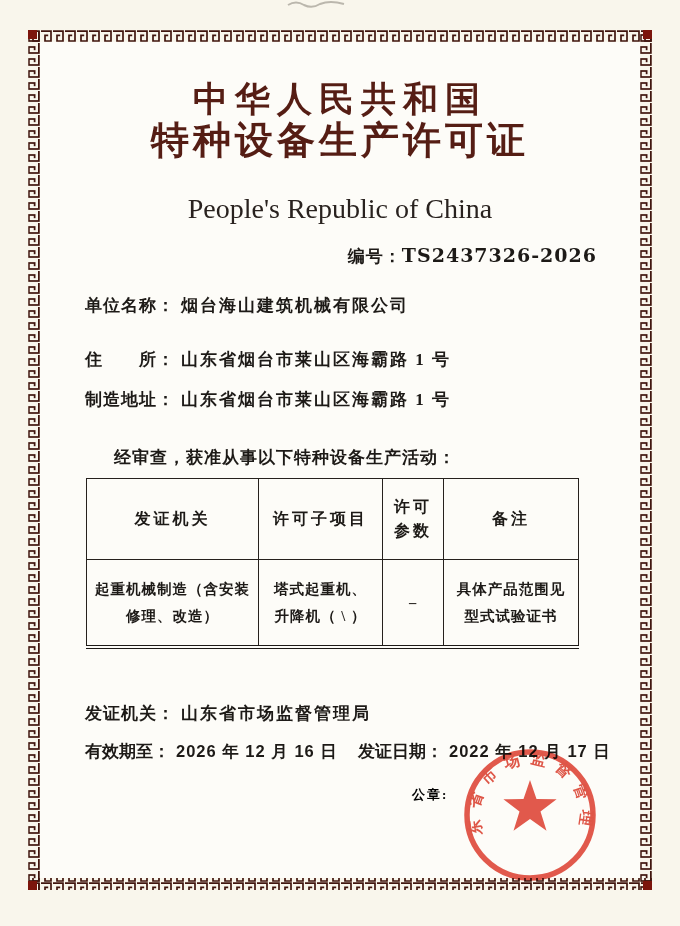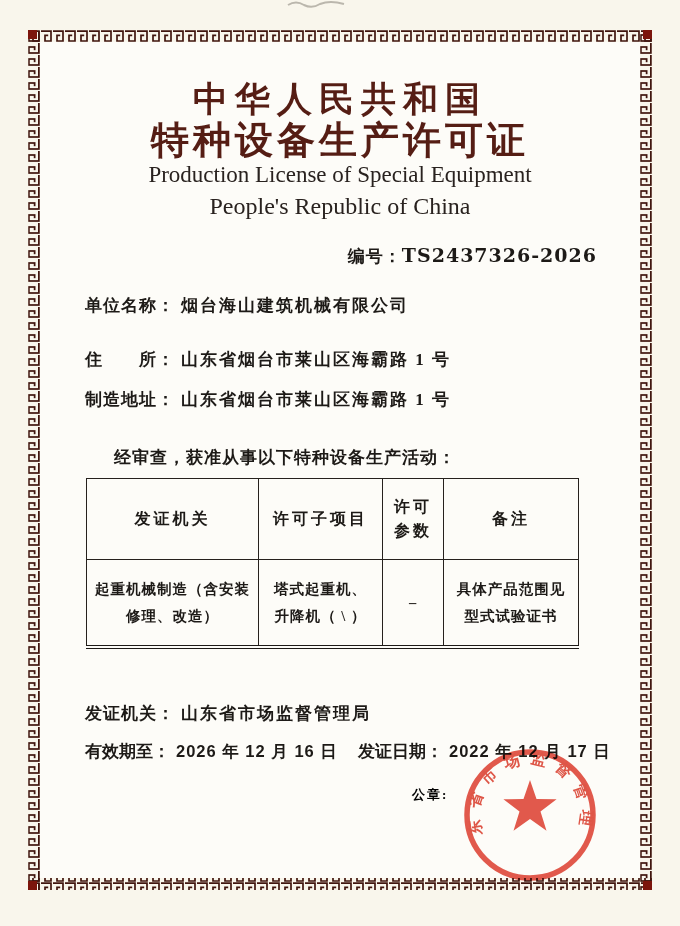--- a/index.html
+++ b/index.html
@@ -23,21 +23,21 @@
     color:#551d14;font-weight:bold;
     font-family:"Liberation Serif", serif;
   }
   .title-cn1{top:76px;font-size:35px;letter-spacing:7px;}
   .title-cn2{top:115px;font-size:38px;letter-spacing:4px;}
   .title-en{
     position:absolute;left:0;width:100%;text-align:center;
     color:#29221f;font-family:"Liberation Serif", serif;
   }
   .title-en1{top:162px;font-size:23px;}
-  .title-en2{top:193px;font-size:24px;}
+  .title-en2{top:193px;font-size:28px;}
   
   .license-row{
     position:absolute;top:244px;right:83px;
     font-size:17px;font-weight:600;letter-spacing:1px;
   }
   .license-row .num{
     font-family:"DejaVu Serif", serif;
     font-size:19px;font-weight:700;letter-spacing:1px;
   }
   
@@ -119,21 +119,20 @@
     <rect x="0" y="851" width="9" height="9" fill="#7c150c"></rect>
     <rect x="615" y="851" width="9" height="9" fill="#7c150c"></rect>
   </svg>
 
   <svg class="scan-mark" viewBox="0 0 60 8">
     <path d="M2 5 Q10 0 18 5 Q26 9 34 4 Q44 0 58 4" fill="none" stroke="#8a857b" stroke-width="2"></path>
   </svg>
 
   <div class="title-cn title-cn1">中华人民共和国</div>
   <div class="title-cn title-cn2">特种设备生产许可证</div>
-  <div class="title-en title-en1">Production License of Special Equipment</div>
   <div class="title-en title-en2">People's Republic of China</div>
 
   <div class="license-row">
     <span class="lab">编号：</span><span class="num">TS2437326-2026</span>
   </div>
 
   <div class="field-row row-company">
     <span class="lab">单位名称：</span><span class="val">烟台海山建筑机械有限公司</span>
   </div>
   <div class="field-row row-address">

